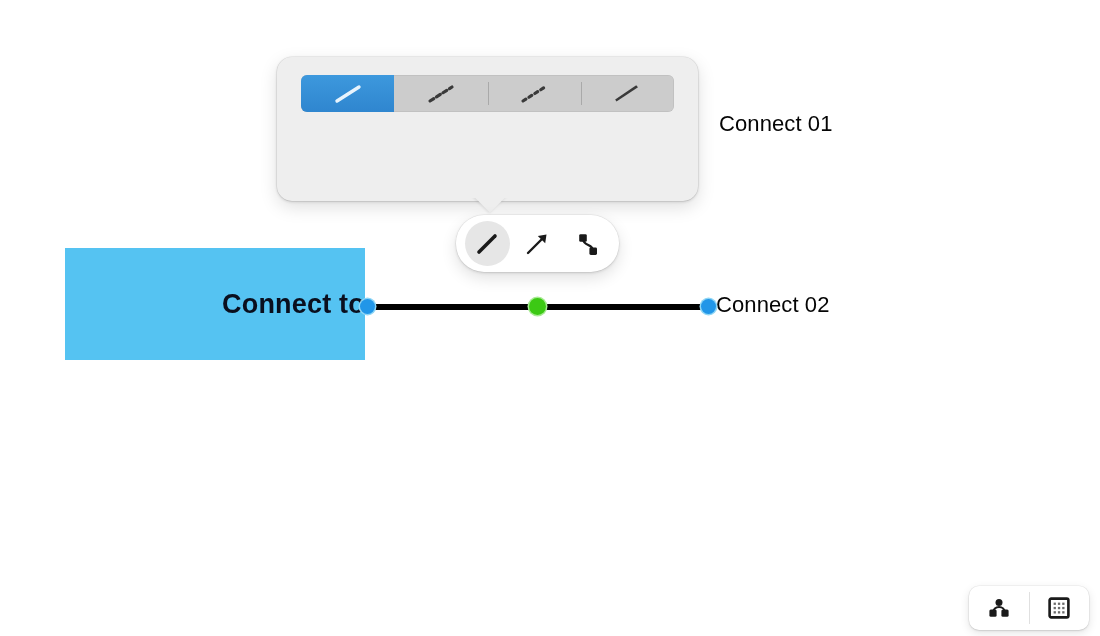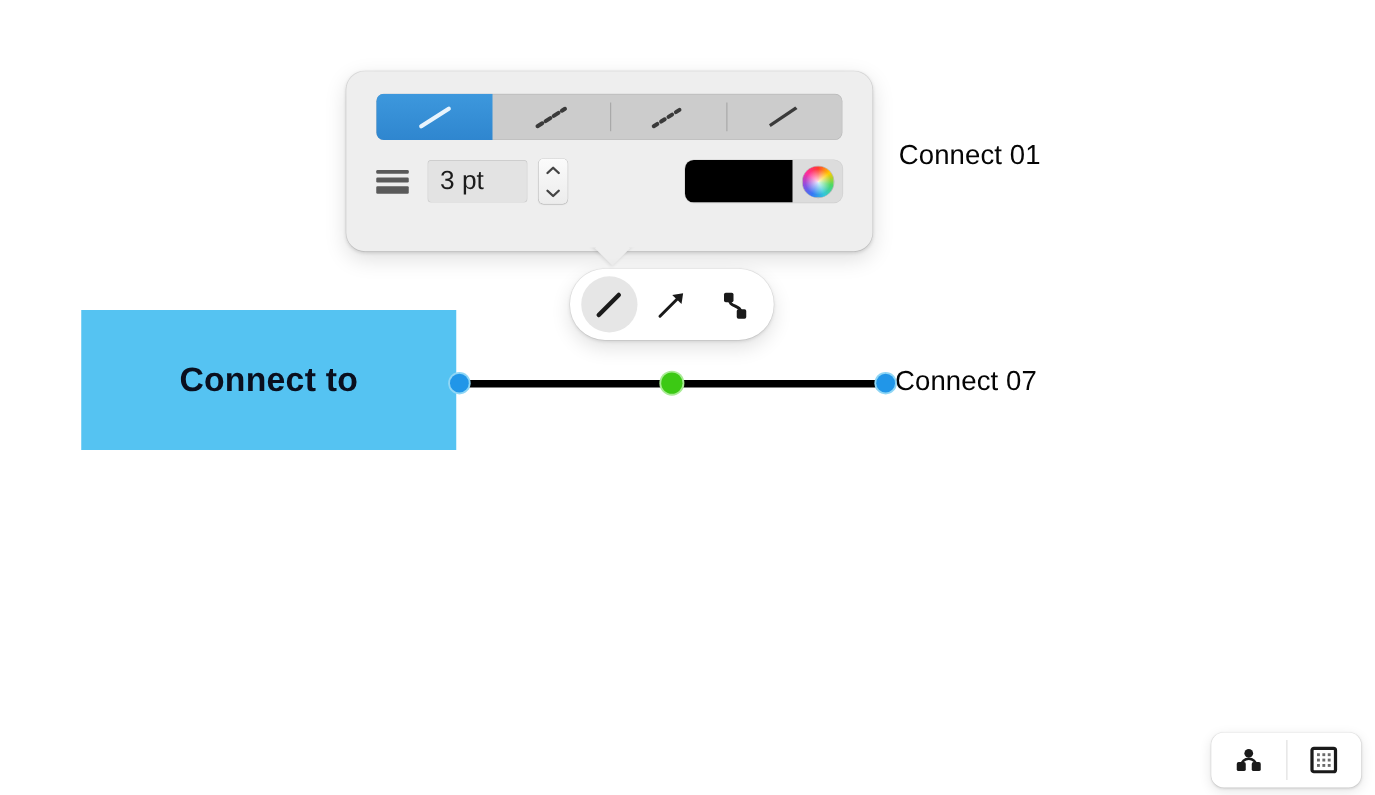--- a/index.html
+++ b/index.html
@@ -42,21 +42,21 @@
   
   #shape-connect-to {
     position: absolute;
     left: 65px;
     top: 248px;
     width: 300px;
     height: 112px;
     background: #55c3f2;
     display: flex;
     align-items: center;
-    justify-content: center;
+    justify-content: flex-end;
   }
   #shape-connect-to-label {
     font-family: "Liberation Sans", sans-serif;
     font-size: 27px;
     font-weight: 700;
     color: #0a0f1e;
     letter-spacing: 0.2px;
   }
 
   
@@ -320,21 +320,21 @@
 <body>
 
 <div id="canvas">
 
   <div id="shape-connect-to">
     <span id="shape-connect-to-label">Connect to</span>
   </div>
 
   <div class="canvas-label" id="label-connect01">Connect 01</div>
 
-  <div class="canvas-label" id="label-connect02">Connect 07</div>
+  <div class="canvas-label" id="label-connect02">Connect 02</div>
 
 
   <div id="connection-line">
     <svg width="360" height="34">
       <line x1="5" y1="17" x2="350" y2="17" stroke="#000000" stroke-width="6" stroke-linecap="butt"></line>
     </svg>
     <div class="handle handle-endpoint" id="line-handle-start"></div>
     <div class="handle handle-mid" id="line-handle-mid"></div>
     <div class="handle handle-endpoint" id="line-handle-end"></div>
   </div>
@@ -362,51 +362,20 @@
       </div>
 
       <div class="seg">
         <svg width="44" height="26" viewBox="0 0 44 26">
           <path d="M11.5 20.5 L33 6.2 L31.2 4.2 L10.2 18.4 Z" fill="#3a3a3a"></path>
         </svg>
       </div>
 
     </div>
 
-    <div id="format-row-2">
-
-      <div id="endpoint-style-button">
-        <i></i>
-          <i></i>
-          <i></i>
-      </div>
-
-      <input id="stroke-width-input" type="text" value="3 pt" style="">
-
-      <div id="stroke-width-stepper">
-        <div class="step">
-          <svg width="13" height="9" viewBox="0 0 13 9">
-            <path d="M2 6.4 L6.5 2.2 L11 6.4" fill="none" stroke="#444" stroke-width="1.9" stroke-linecap="round" stroke-linejoin="round"></path>
-          </svg>
-        </div>
-        <div class="step">
-          <svg width="13" height="9" viewBox="0 0 13 9">
-            <path d="M2 2.6 L6.5 6.8 L11 2.6" fill="none" stroke="#444" stroke-width="1.9" stroke-linecap="round" stroke-linejoin="round"></path>
-          </svg>
-        </div>
-      </div>
-
-      <div id="color-control">
-        <div id="stroke-color-swatch"></div>
-        <div id="color-wheel-button">
-          <div id="color-wheel-icon"></div>
-        </div>
-      </div>
-
-    </div>
   </div>
 
   <div id="format-popover-tail"></div>
 
   <div id="connector-toolbar">
 
     <div class="tool-button selected">
       <svg width="30" height="30" viewBox="0 0 30 30">
         <line x1="7" y1="23" x2="23" y2="7" stroke="#1a1a1a" stroke-width="3.6" stroke-linecap="round"></line>
       </svg>

